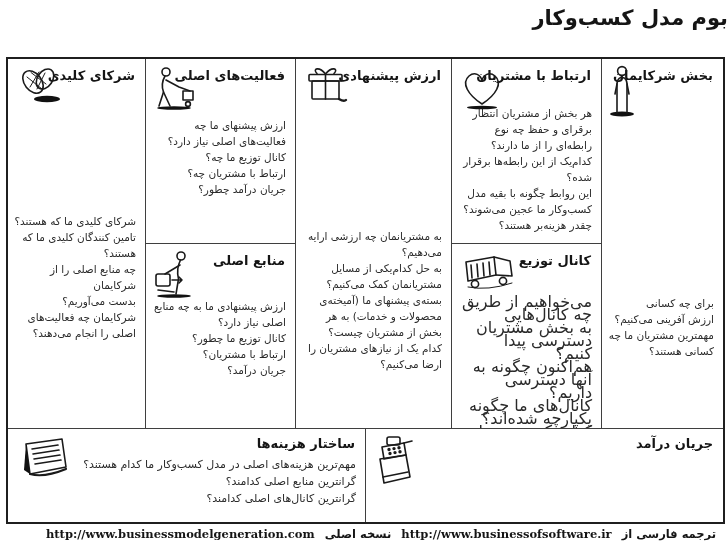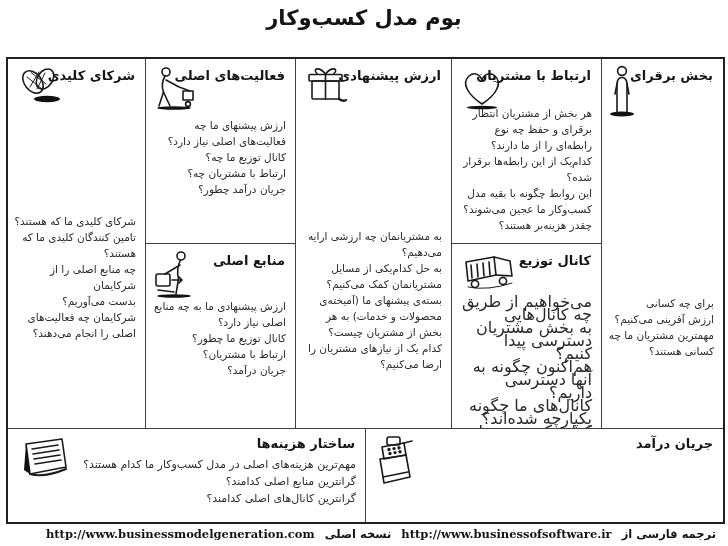--- a/index.html
+++ b/index.html
@@ -3,21 +3,21 @@
 <meta charset="utf-8">
 <style>
   html,body{margin:0;padding:0;}
   .page{
     position:relative; width:728px; height:546px; background:#ffffff;
     font-family:"DejaVu Sans", sans-serif; direction:rtl; color:#1c1c1c;
     overflow:hidden;
   }
   .title{
     position:absolute; top:6px; left:0; width:100%; margin:0;
-    text-align:center; font-size:21px; font-weight:700; color:#151515;
+    text-align:right; font-size:21px; font-weight:700; color:#151515;
   }
   .canvas{
     position:absolute; top:57px; left:6px; width:715px;
     border:2px solid #1f1f1f; background:#3f3f3f;
   }
   .main{
     display:grid; gap:1px; background:#3f3f3f;
     grid-template-columns:121px 149px 155px 149px 137px;
     grid-template-rows:184px 184px;
   }
@@ -70,21 +70,21 @@
 <body>
 
 <div class="page">
 
   <h1 class="title">بوم مدل کسب‌وکار</h1>
 
   <div class="canvas">
     <div class="main">
 
       <div class="cell c-seg">
-        <div class="cell-title">بخش برقرای</div>
+        <div class="cell-title">بخش شرکایمان</div>
         <span class="cell-icon">
           <svg class="sk" width="28" height="54" viewBox="0 0 28 54">
             <ellipse cx="14" cy="50" rx="12" ry="2.4" fill="#111" stroke="none"></ellipse>
             <circle cx="14" cy="7" r="4.4"></circle>
             <path d="M9 49 L9 25 Q8 13.5 14 13.5 Q20 13.5 19 25 L19 49"></path>
             <path d="M9 20 L7 30 M19 20 L21 30"></path>
           </svg>
         </span>
         <div class="cell-body">برای چه کسانی
 ارزش آفرینی می‌کنیم؟

